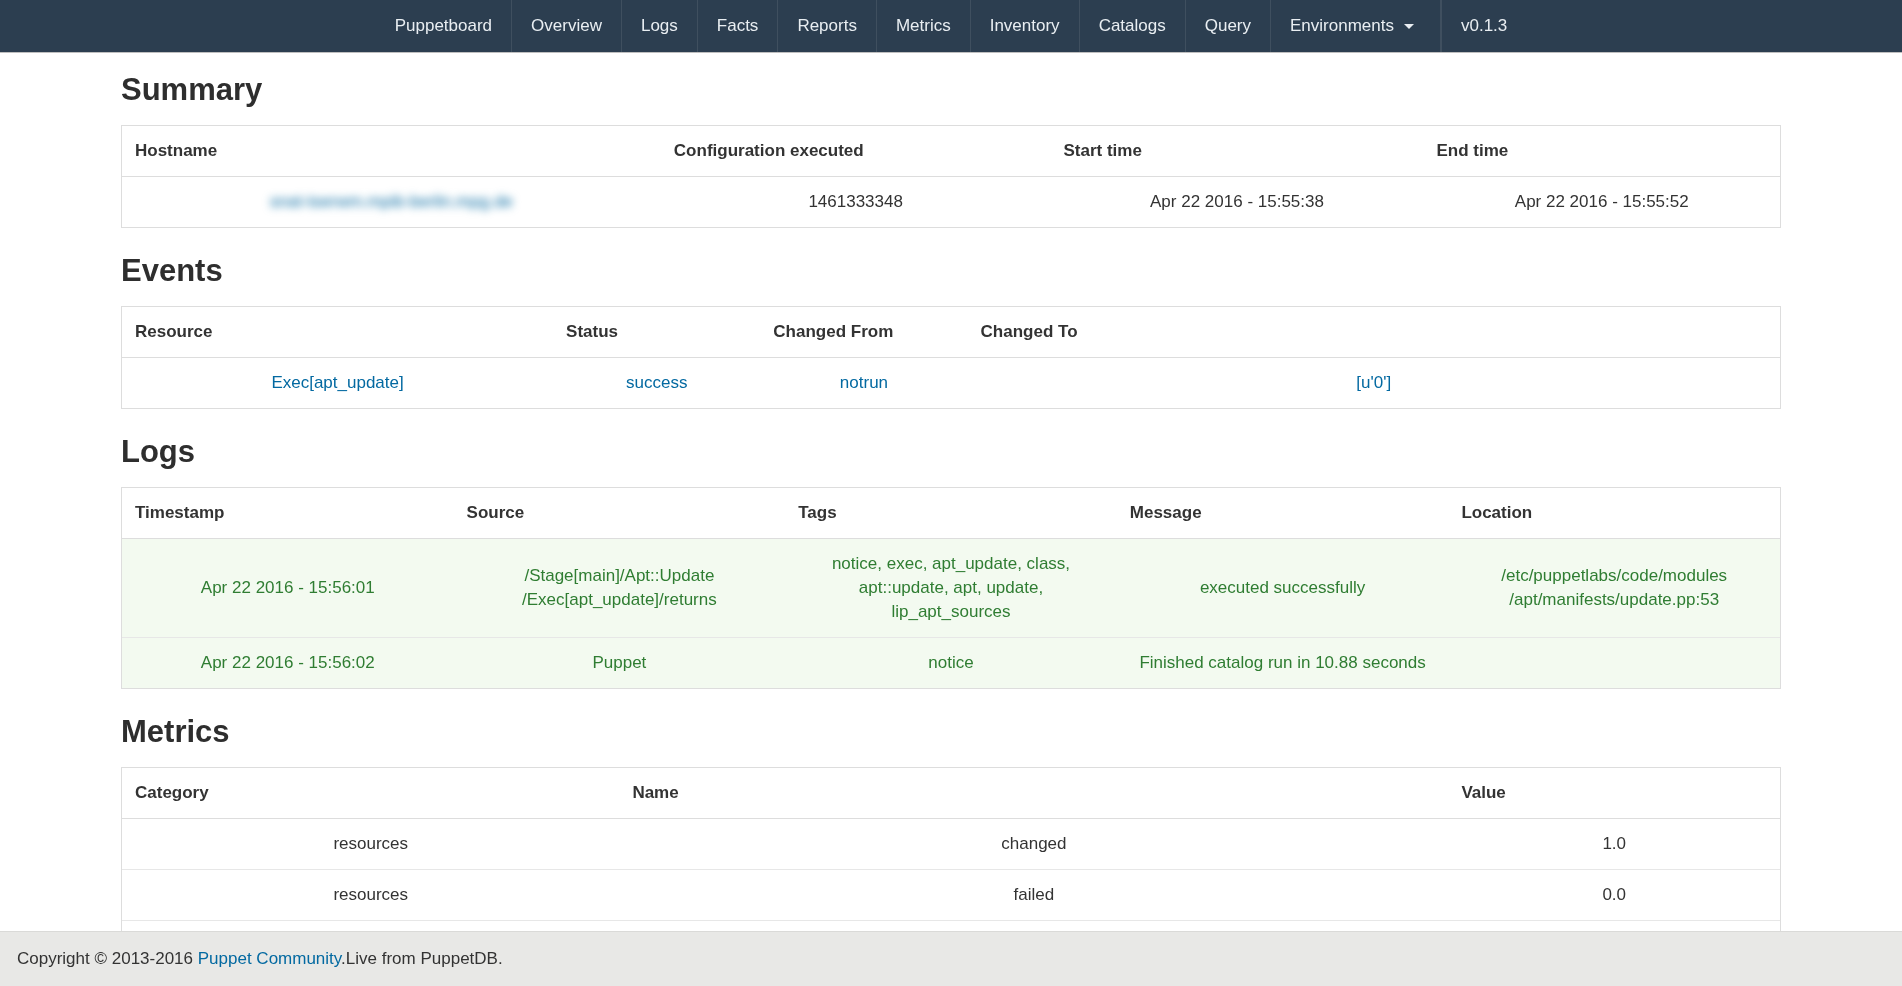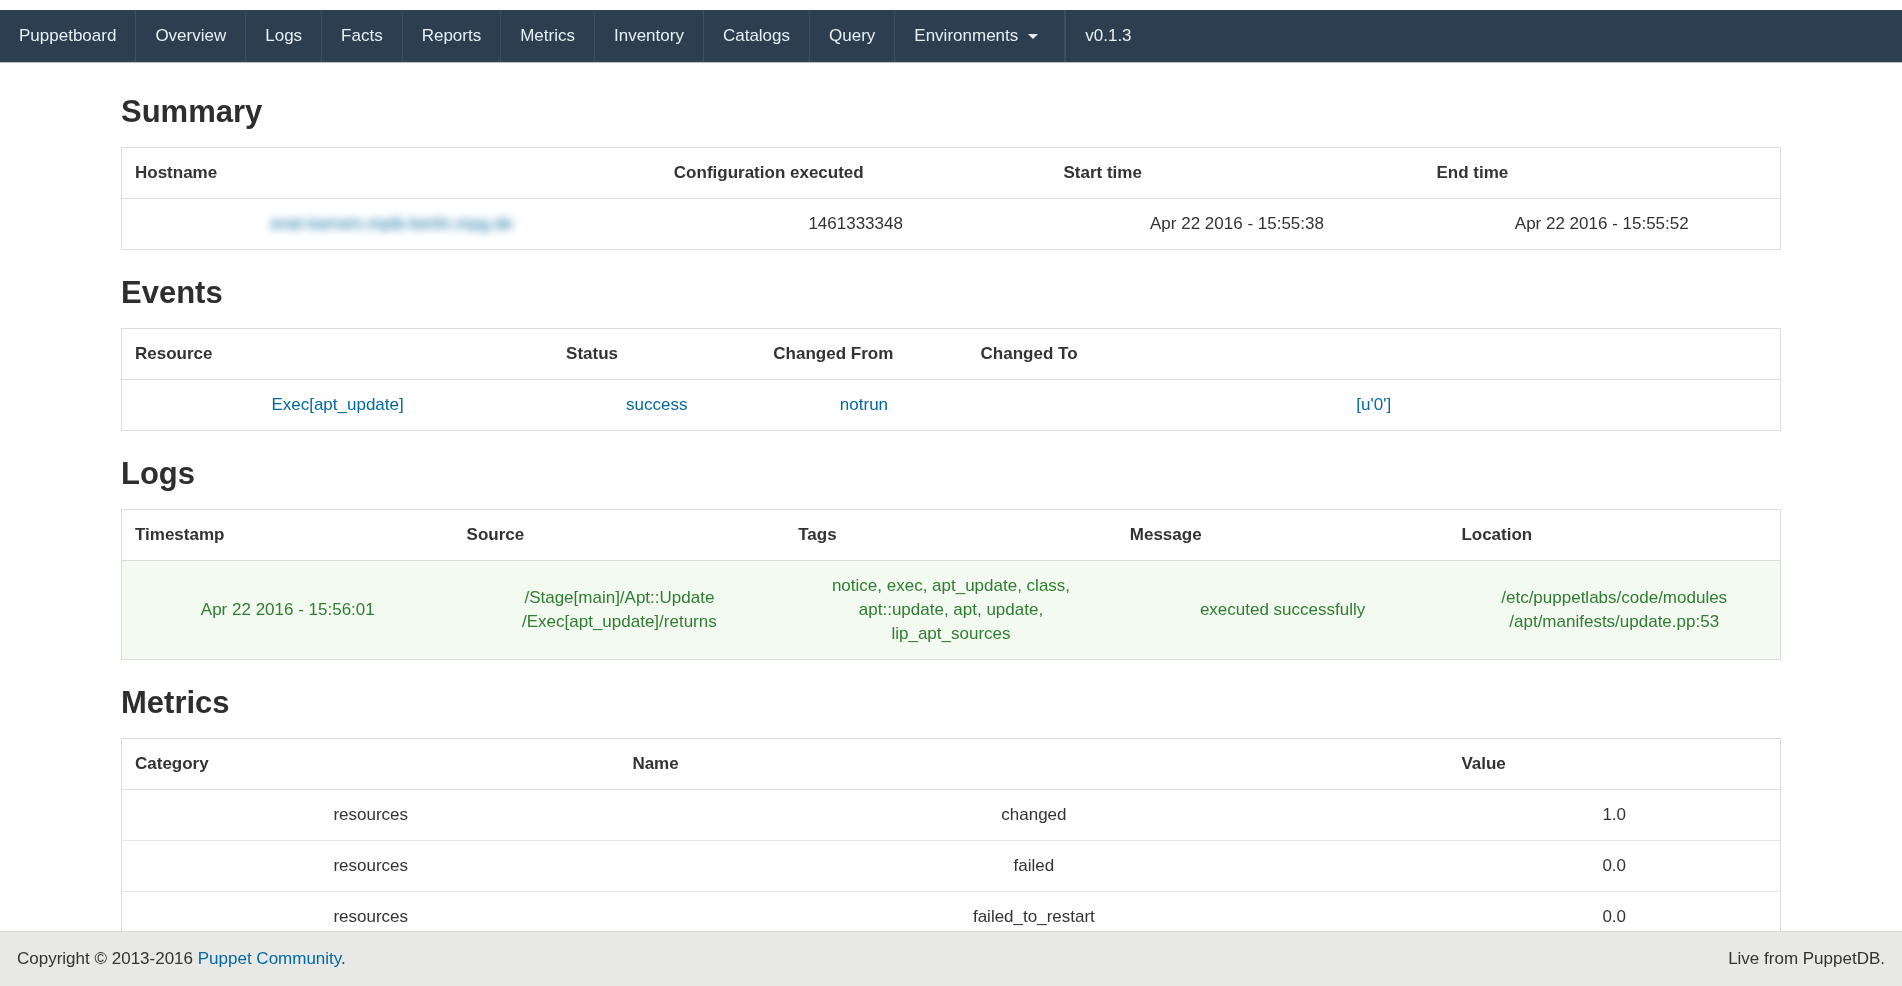--- a/index.html
+++ b/index.html
@@ -13,24 +13,23 @@
     font-family: "Liberation Sans", "DejaVu Sans", sans-serif;
     font-size: 17px;
     color: #333333;
   }
 
   
   .navbar {
     height: 52px;
     background: #2c3e50;
     display: flex;
-    justify-content: flex-start;
+    justify-content: center;
     align-items: stretch;
     box-shadow: 0 1px 0 rgba(0,0,0,0.25);
-    margin-top: 10px;
   }
   .nav-group { display: flex; align-items: stretch; }
   .nav-item {
     display: flex;
     align-items: center;
     padding: 0 19px;
     color: #e9eef2;
     text-decoration: none;
     border-left: 1px solid rgba(255,255,255,0.09);
     cursor: pointer;
@@ -54,21 +53,21 @@
     margin: 0 auto;
     padding-top: 17px;
   }
   h2.section-title {
     font-size: 31px;
     line-height: 34px;
     font-weight: 700;
     color: #2e2e2e;
     margin: 26px 0 18px 0;
   }
-  h2.section-title.first { margin-top: 16px; }
+  h2.section-title.first { margin-top: 4px; }
 
   .panel {
     border: 1px solid #dddddd;
     border-radius: 0;
     background: #ffffff;
     overflow: hidden;
   }
   table { width: 100%; border-collapse: collapse; table-layout: fixed; }
   th {
     text-align: left;
@@ -95,21 +94,20 @@
 
   
   .footer {
     position: absolute;
     left: 0; right: 0; bottom: 0;
     height: 55px;
     background: #e8e8e6;
     border-top: 1px solid #dadad8;
     display: flex;
     align-items: center;
-    justify-content: space-between;
     padding: 0 17px;
     color: #333333;
   }
 </style>
 </head>
 <body>
 
 <nav class="navbar">
   <div class="nav-group left">
     <a class="nav-item">Puppetboard</a>
@@ -211,20 +209,27 @@
       <tbody>
         <tr class="log-success">
           <td>Apr 22 2016 - 15:56:01</td>
           <td class="prewrap">/Stage[main]/Apt::Update
 /Exec[apt_update]/returns</td>
           <td>notice, exec, apt_update, class, apt::update, apt, update, lip_apt_sources</td>
           <td>executed successfully</td>
           <td class="prewrap">/etc/puppetlabs/code/modules
 /apt/manifests/update.pp:53</td>
         </tr>
+        <tr class="log-success">
+          <td>Apr 22 2016 - 15:56:02</td>
+          <td>Puppet</td>
+          <td>notice</td>
+          <td>Finished catalog run in 10.88 seconds</td>
+          <td></td>
+        </tr>
       </tbody>
     </table>
   </div>
 
   <h2 class="section-title">Metrics</h2>
   <div class="panel">
     <table>
       <colgroup>
           <col style="width:30%">
           <col style="width:50%">

